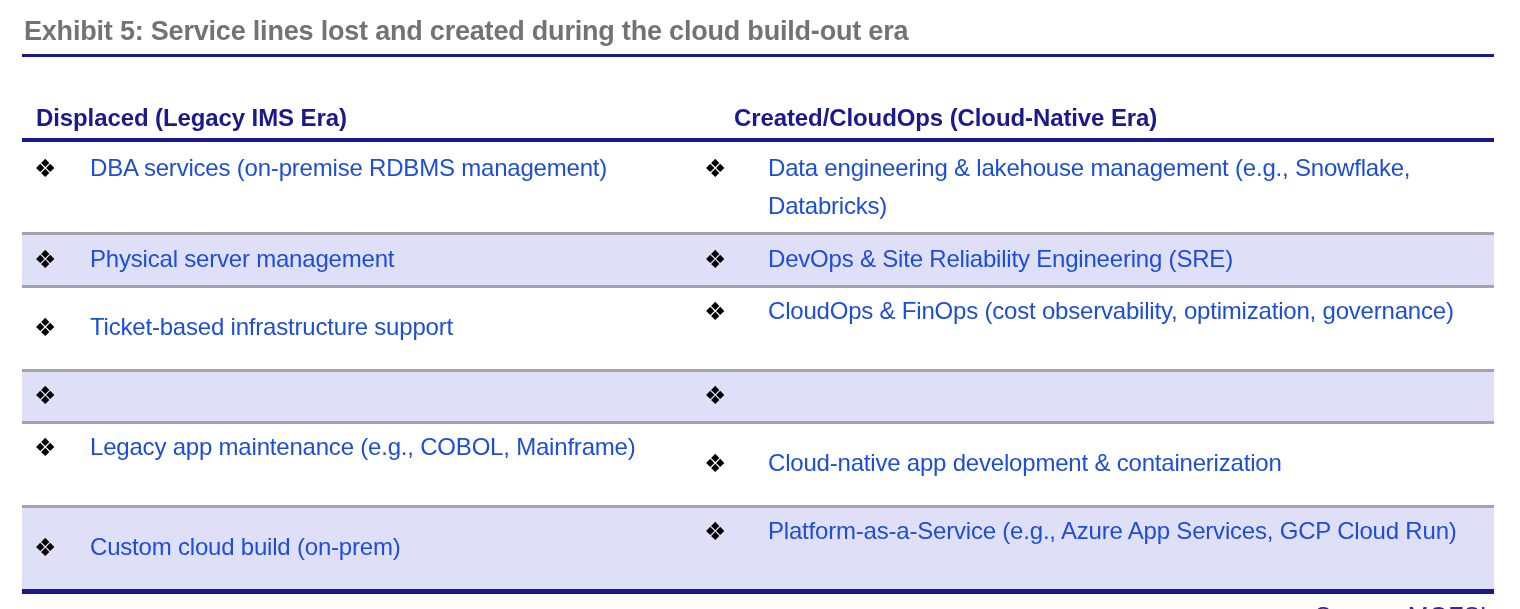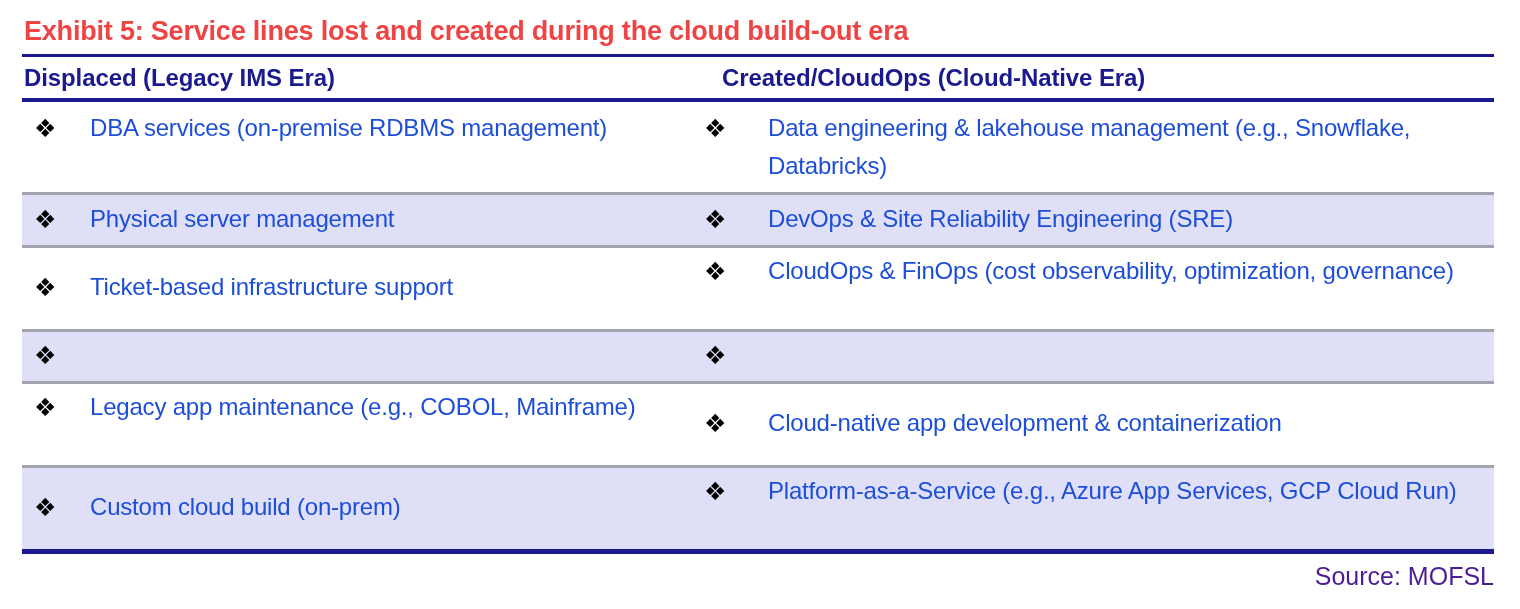--- a/index.html
+++ b/index.html
@@ -17,42 +17,43 @@
   .exhibit {
     position: relative;
     width: 1520px;
     height: 609px;
     box-sizing: border-box;
     padding: 0;
   }
 
   
   .exhibit-title {
-    color: #ef4444;
+    color: #737373;
     font-size: 27px;
     font-weight: bold;
     letter-spacing: -0.2px;
     padding: 14px 0 6px 24px;
     line-height: 34px;
     white-space: nowrap;
   }
 
   
   .rule-navy {
     height: 4px;
     background: #1a1a8e;
     margin: 0 26px 0 22px;
   }
   .rule-navy.thin { height: 3px; }
   .rule-navy.bottom { height: 5px; }
 
   
   .col-head-row {
     display: flex;
-    padding: 7px 0 6px 0;
+    padding: 7px 0 6px 12px;
+    margin-top: 40px;
   }
   .col-head {
     color: #1a1a8e;
     font-size: 24px;
     font-weight: bold;
     letter-spacing: -0.1px;
     white-space: nowrap;
   }
   .col-head.left  { width: 700px; padding-left: 24px; box-sizing: border-box; }
   .col-head.right { flex: 1; padding-left: 22px; box-sizing: border-box; }

